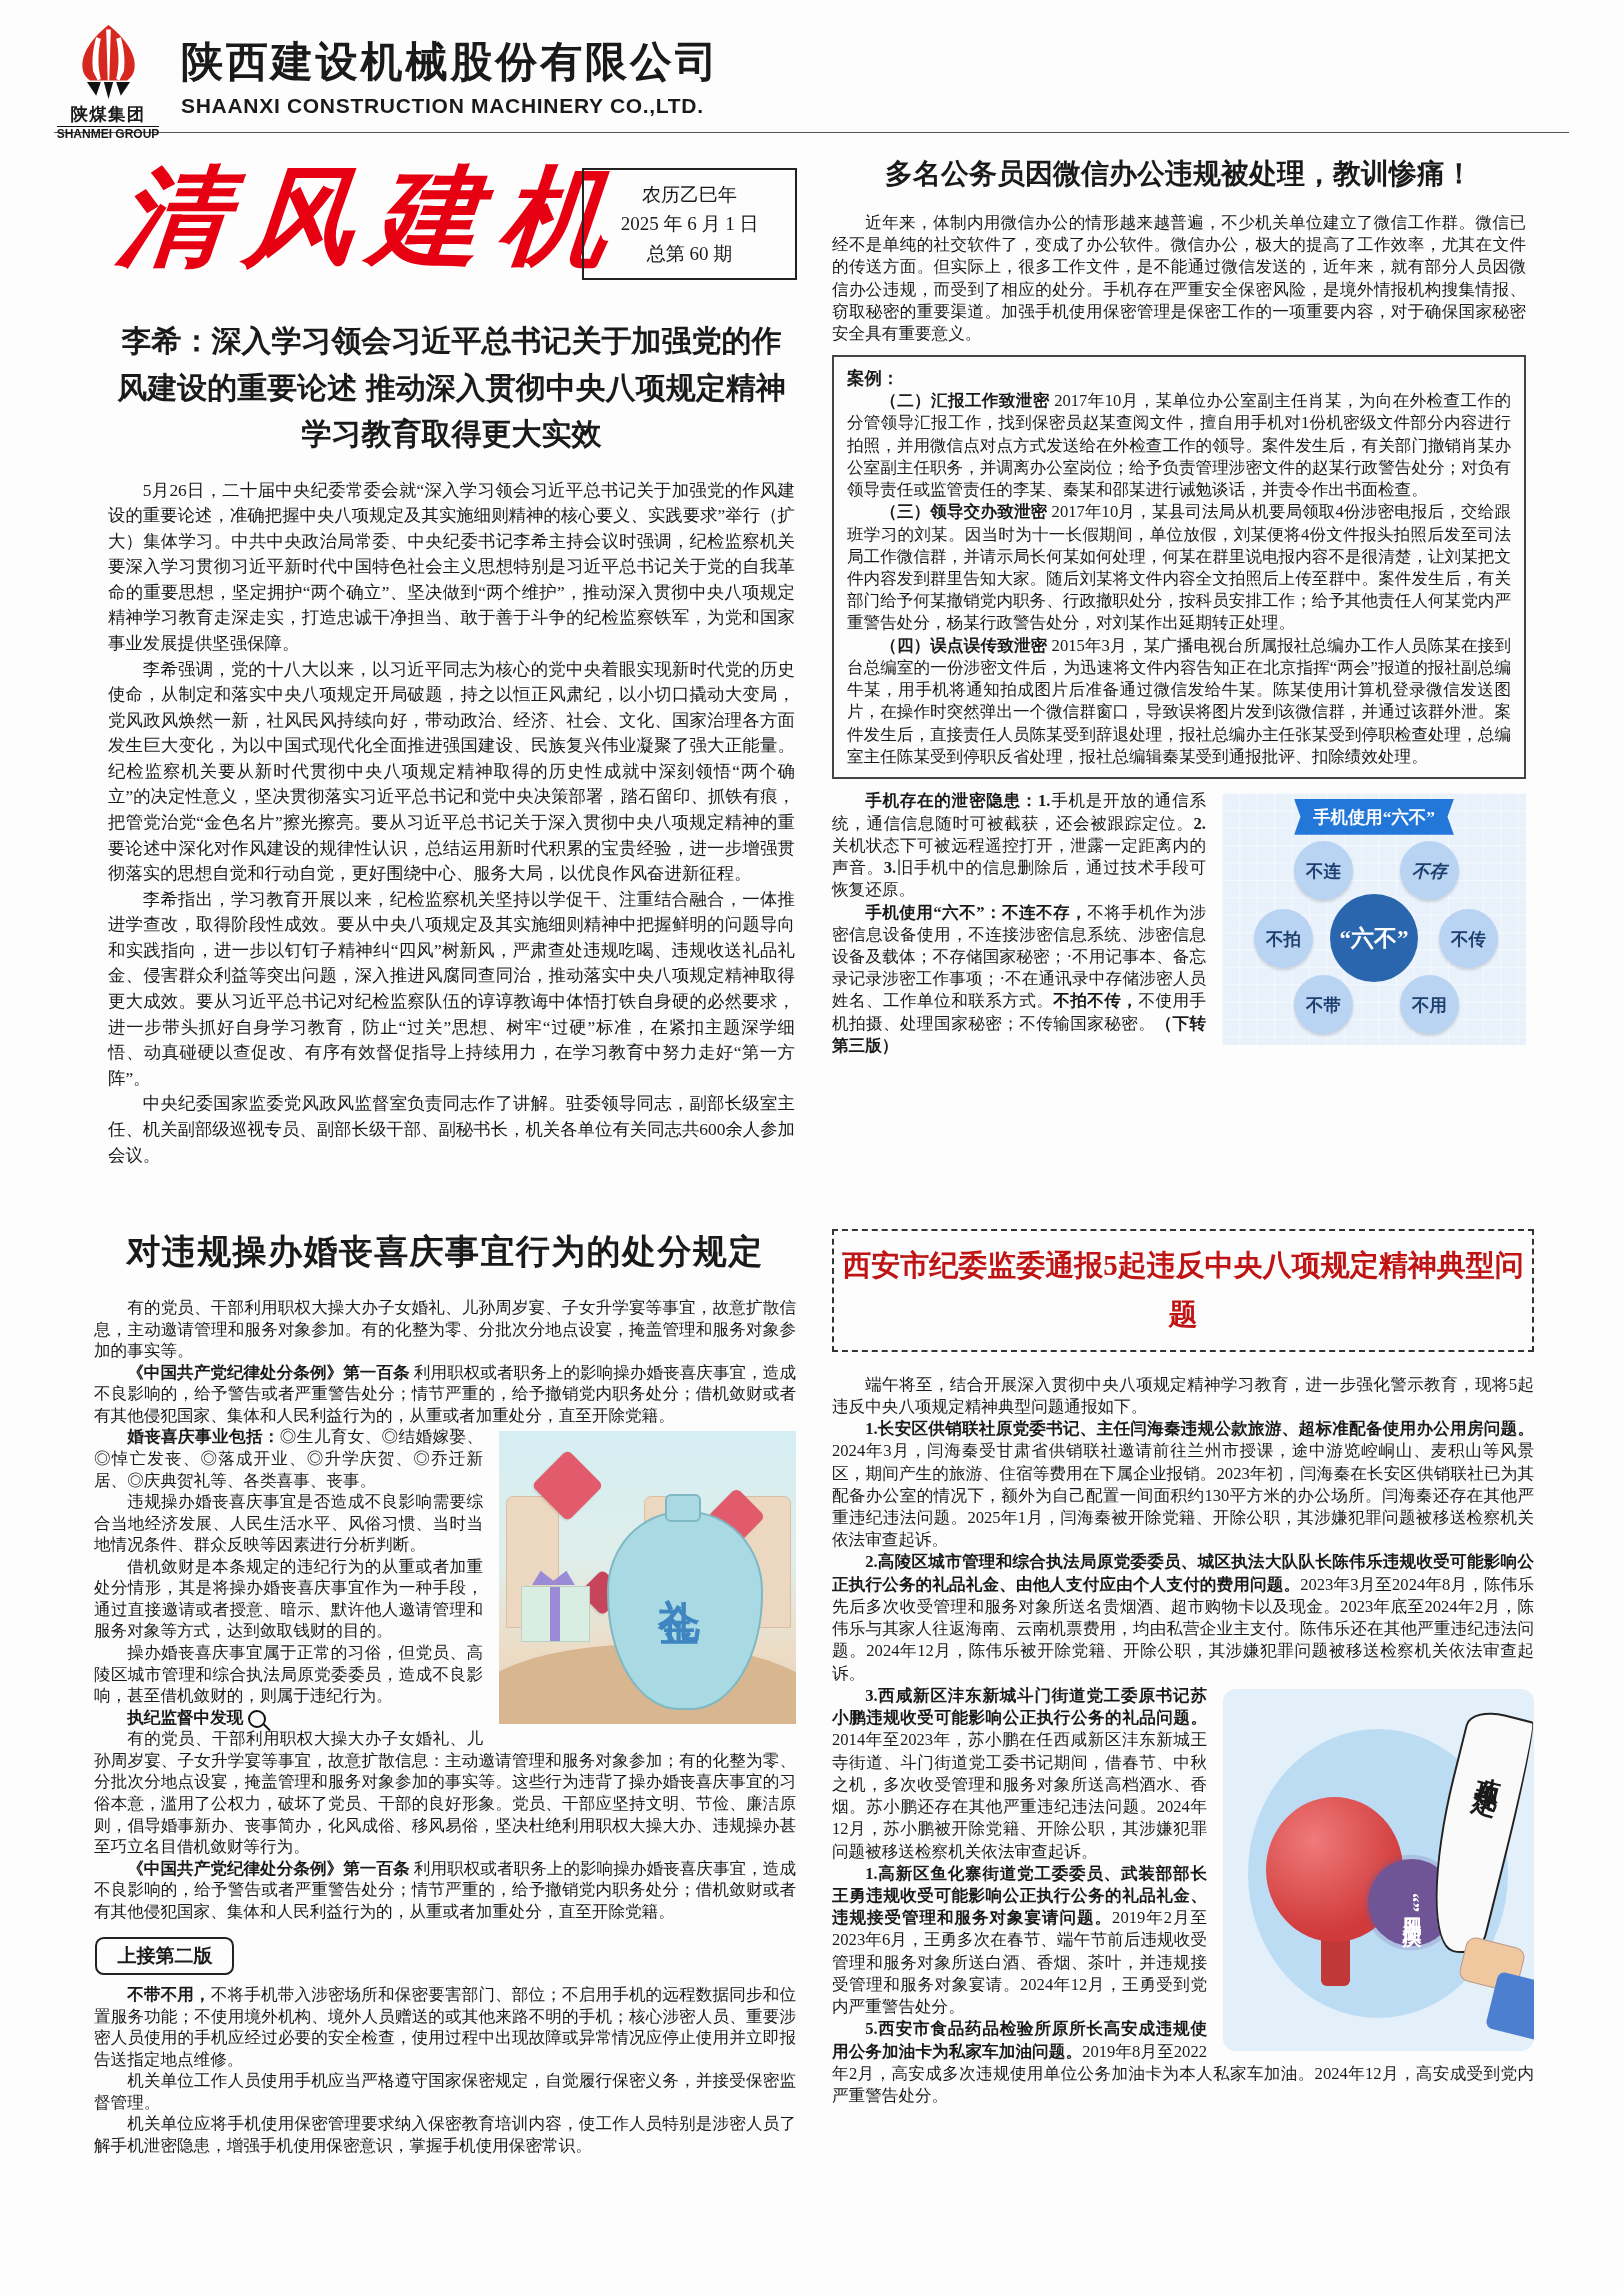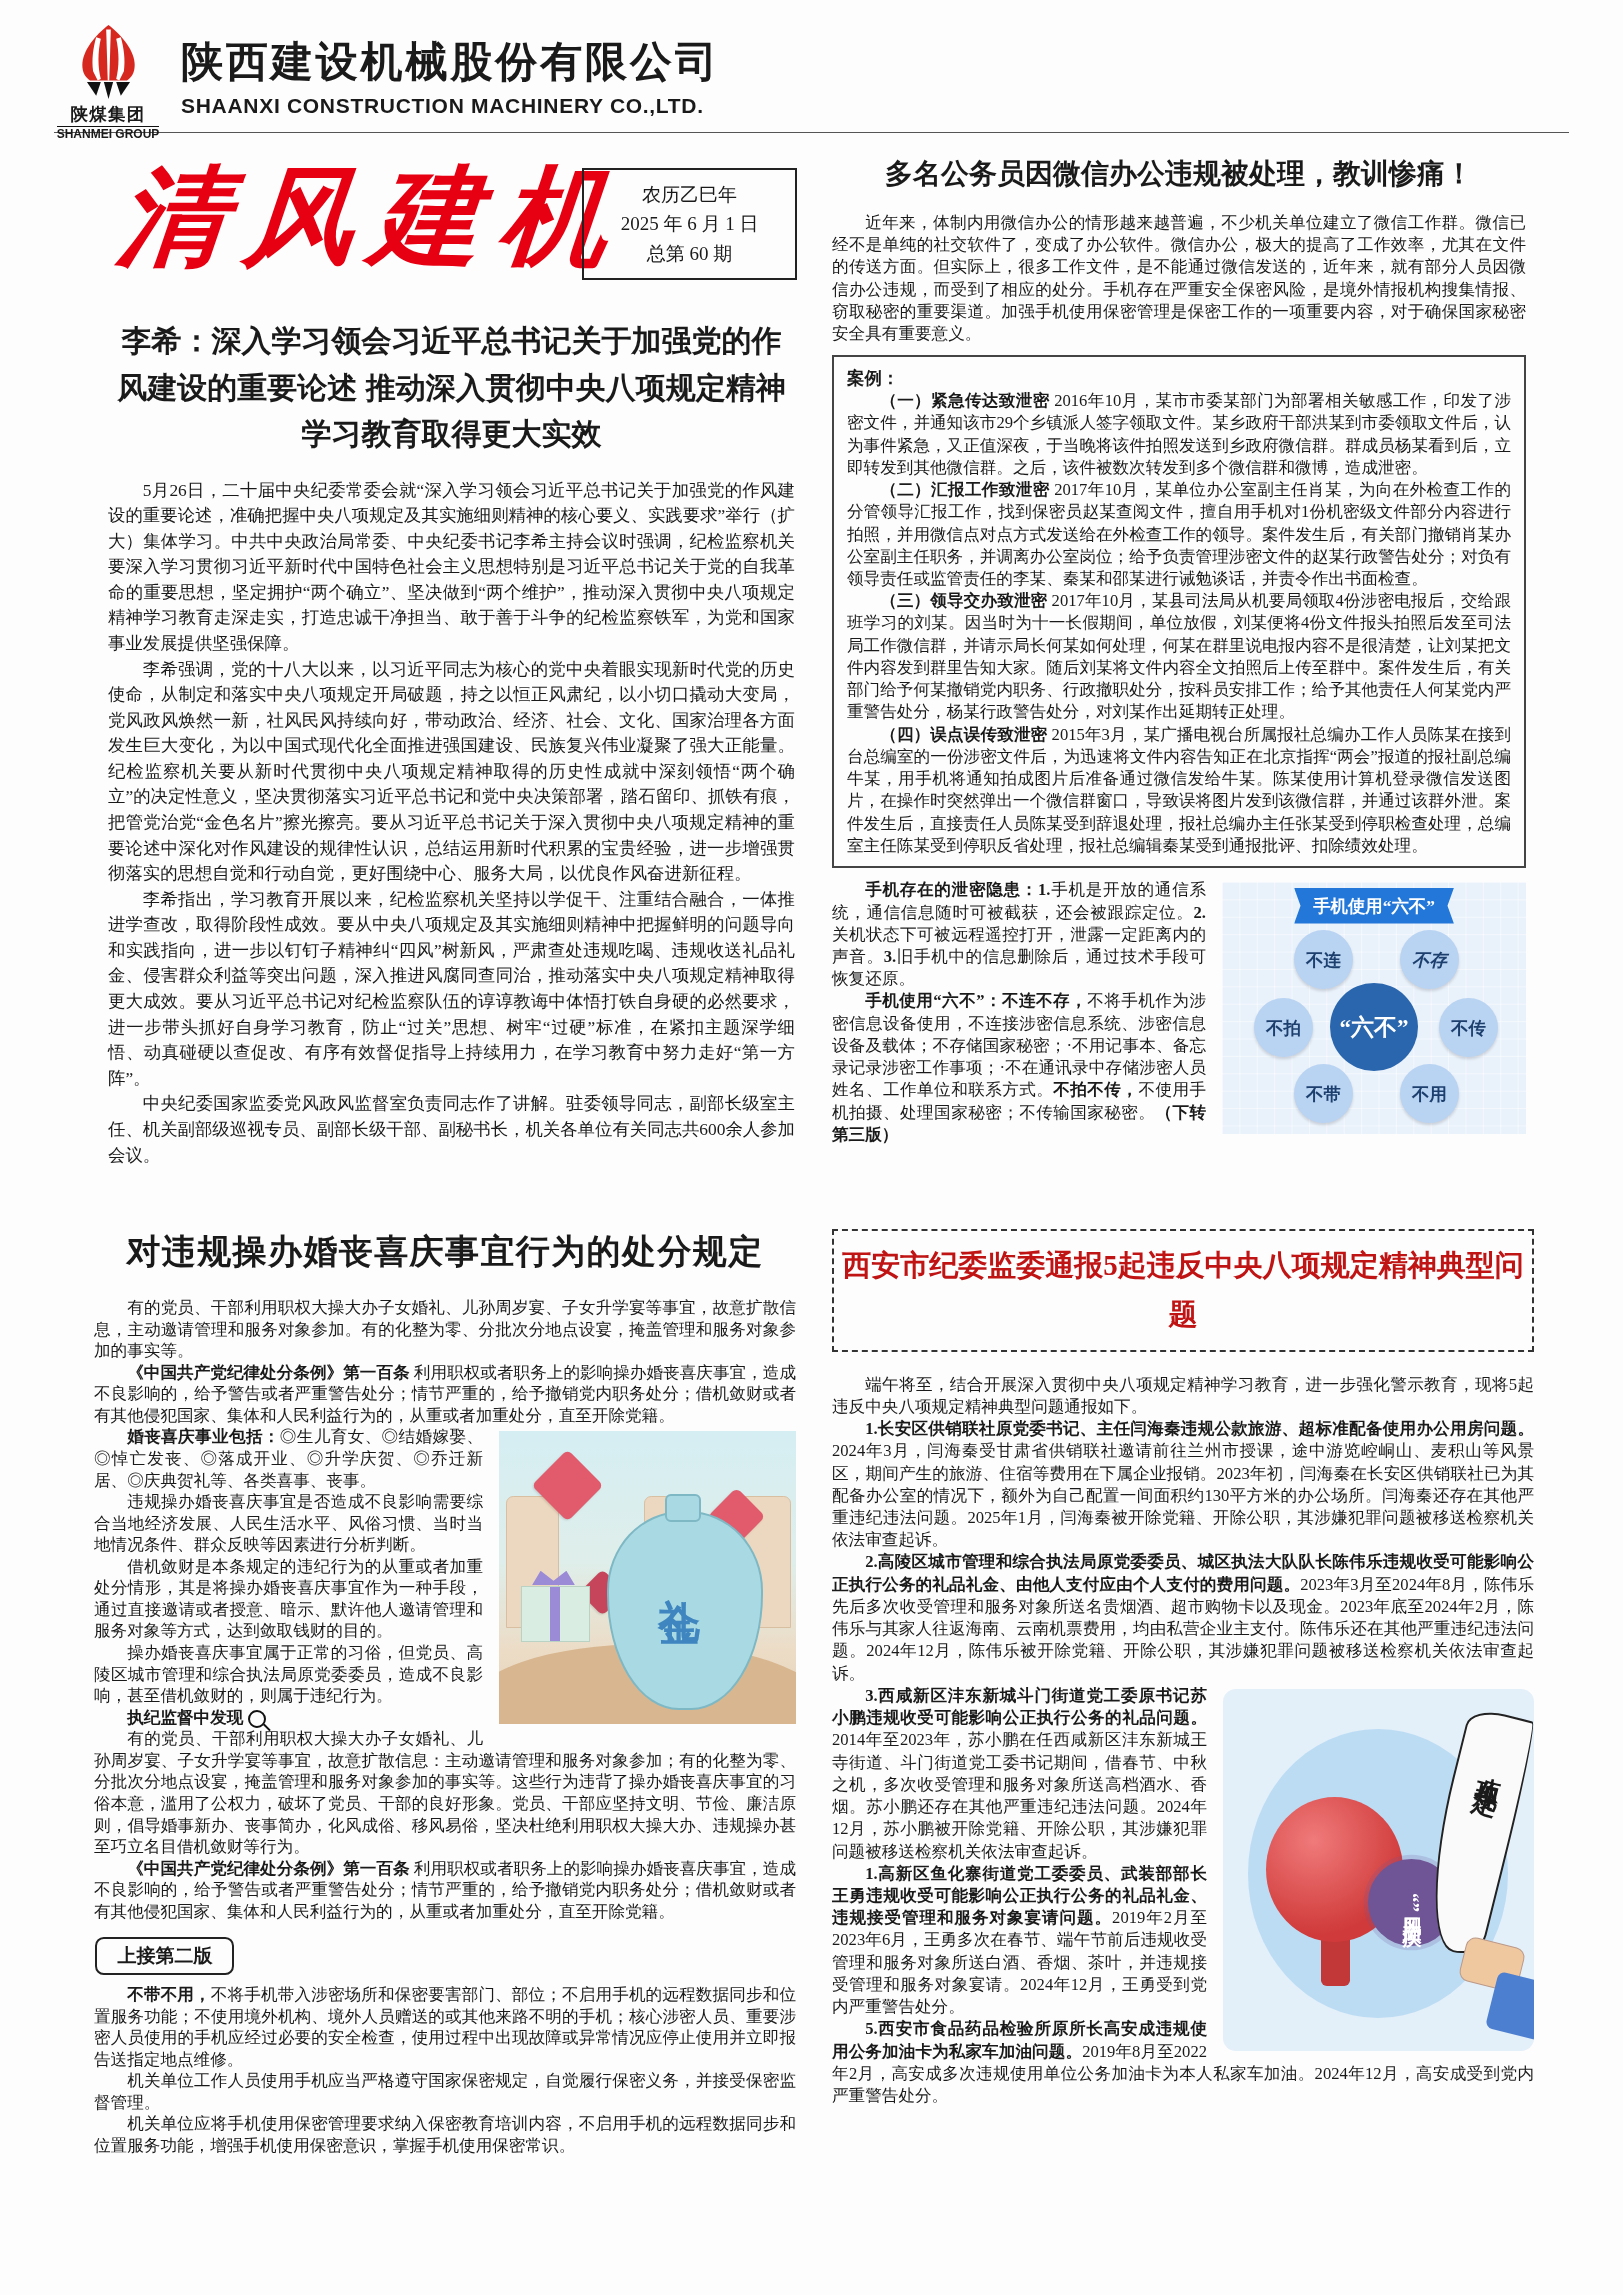--- a/index.html
+++ b/index.html
@@ -137,21 +137,20 @@
   </div>
 
   <div class="a2">
     <h2 class="a2-title">多名公务员因微信办公违规被处理，教训惨痛！</h2>
     <div>
         <p class="para"><span>近年来，体制内用微信办公的情形越来越普遍，不少机关单位建立了微信工作群。微信已经不是单纯的社交软件了，变成了办公软件。微信办公，极大的提高了工作效率，尤其在文件的传送方面。但实际上，很多工作文件，是不能通过微信发送的，近年来，就有部分人员因微信办公违规，而受到了相应的处分。手机存在严重安全保密风险，是境外情报机构搜集情报、窃取秘密的重要渠道。加强手机使用保密管理是保密工作的一项重要内容，对于确保国家秘密安全具有重要意义。</span></p>
       </div>
     <div class="casebox">
       <p class="case-label">案例：</p>
       <div>
-          <p class="para"><span class="rb">（一）紧急传达致泄密 </span><span>2016年10月，某市市委某部门为部署相关敏感工作，印发了涉密文件，并通知该市29个乡镇派人签字领取文件。某乡政府干部洪某到市委领取文件后，认为事件紧急，又正值深夜，于当晚将该件拍照发送到乡政府微信群。群成员杨某看到后，立即转发到其他微信群。之后，该件被数次转发到多个微信群和微博，造成泄密。</span></p>
           <p class="para"><span class="rb">（二）汇报工作致泄密 </span><span>2017年10月，某单位办公室副主任肖某，为向在外检查工作的分管领导汇报工作，找到保密员赵某查阅文件，擅自用手机对1份机密级文件部分内容进行拍照，并用微信点对点方式发送给在外检查工作的领导。案件发生后，有关部门撤销肖某办公室副主任职务，并调离办公室岗位；给予负责管理涉密文件的赵某行政警告处分；对负有领导责任或监管责任的李某、秦某和邵某进行诫勉谈话，并责令作出书面检查。</span></p>
           <p class="para"><span class="rb">（三）领导交办致泄密 </span><span>2017年10月，某县司法局从机要局领取4份涉密电报后，交给跟班学习的刘某。因当时为十一长假期间，单位放假，刘某便将4份文件报头拍照后发至司法局工作微信群，并请示局长何某如何处理，何某在群里说电报内容不是很清楚，让刘某把文件内容发到群里告知大家。随后刘某将文件内容全文拍照后上传至群中。案件发生后，有关部门给予何某撤销党内职务、行政撤职处分，按科员安排工作；给予其他责任人何某党内严重警告处分，杨某行政警告处分，对刘某作出延期转正处理。</span></p>
           <p class="para"><span class="rb">（四）误点误传致泄密 </span><span>2015年3月，某广播电视台所属报社总编办工作人员陈某在接到台总编室的一份涉密文件后，为迅速将文件内容告知正在北京指挥“两会”报道的报社副总编牛某，用手机将通知拍成图片后准备通过微信发给牛某。陈某使用计算机登录微信发送图片，在操作时突然弹出一个微信群窗口，导致误将图片发到该微信群，并通过该群外泄。案件发生后，直接责任人员陈某受到辞退处理，报社总编办主任张某受到停职检查处理，总编室主任陈某受到停职反省处理，报社总编辑秦某受到通报批评、扣除绩效处理。</span></p>
         </div>
     </div>
     <div class="fig-liubu">
       <div class="liubu-banner">手机使用“六不”</div>
       <div class="liubu-center">“六不”</div>
       <div class="liubu-sat s0">不连</div>
       <div class="liubu-sat s1">不存</div>
@@ -192,21 +191,21 @@
         <p class="para"><span>借机敛财是本条规定的违纪行为的从重或者加重处分情形，其是将操办婚丧喜庆事宜作为一种手段，通过直接邀请或者授意、暗示、默许他人邀请管理和服务对象等方式，达到敛取钱财的目的。</span></p>
         <p class="para"><span>操办婚丧喜庆事宜属于正常的习俗，但党员、高陵区城市管理和综合执法局原党委委员，造成不良影响，甚至借机敛财的，则属于违纪行为。</span></p>
         <p class="para"><span class="rb">执纪监督中发现</span><span class="mag"></span></p>
         <p class="para"><span>有的党员、干部利用职权大操大办子女婚礼、儿孙周岁宴、子女升学宴等事宜，故意扩散信息：主动邀请管理和服务对象参加；有的化整为零、分批次分地点设宴，掩盖管理和服务对象参加的事实等。这些行为违背了操办婚丧喜庆事宜的习俗本意，滥用了公权力，破坏了党员、干部的良好形象。党员、干部应坚持文明、节俭、廉洁原则，倡导婚事新办、丧事简办，化风成俗、移风易俗，坚决杜绝利用职权大操大办、违规操办甚至巧立名目借机敛财等行为。</span></p>
         <p class="para"><span class="rb">《中国共产党纪律处分条例》第一百条 </span><span>利用职权或者职务上的影响操办婚丧喜庆事宜，造成不良影响的，给予警告或者严重警告处分；情节严重的，给予撤销党内职务处分；借机敛财或者有其他侵犯国家、集体和人民利益行为的，从重或者加重处分，直至开除党籍。</span></p>
       </div>
     <div class="continue-box">上接第二版</div>
     <div>
         <p class="para"><span class="rb">不带不用，</span><span>不将手机带入涉密场所和保密要害部门、部位；不启用手机的远程数据同步和位置服务功能；不使用境外机构、境外人员赠送的或其他来路不明的手机；核心涉密人员、重要涉密人员使用的手机应经过必要的安全检查，使用过程中出现故障或异常情况应停止使用并立即报告送指定地点维修。</span></p>
         <p class="para"><span>机关单位工作人员使用手机应当严格遵守国家保密规定，自觉履行保密义务，并接受保密监督管理。</span></p>
-        <p class="para"><span>机关单位应将手机使用保密管理要求纳入保密教育培训内容，不启用手机的远程数据同步和位置服务功能，增强手机使用保密意识，掌握手机使用保密常识。</span></p>
+        <p class="para"><span>机关单位应将手机使用保密管理要求纳入保密教育培训内容，使工作人员特别是涉密人员了解手机泄密隐患，增强手机使用保密意识，掌握手机使用保密常识。</span></p>
       </div>
   </div>
 
   <div class="a4">
     <div class="a4-titlebox">
       <div class="a4-title">西安市纪委监委通报5起违反中央八项规定精神典型问题</div>
     </div>
     <div>
         <p class="para"><span>端午将至，结合开展深入贯彻中央八项规定精神学习教育，进一步强化警示教育，现将5起违反中央八项规定精神典型问题通报如下。</span></p>
         <p class="para"><span class="rb">1.长安区供销联社原党委书记、主任闫海秦违规公款旅游、超标准配备使用办公用房问题。</span><span>2024年3月，闫海秦受甘肃省供销联社邀请前往兰州市授课，途中游览崆峒山、麦积山等风景区，期间产生的旅游、住宿等费用在下属企业报销。2023年初，闫海秦在长安区供销联社已为其配备办公室的情况下，额外为自己配置一间面积约130平方米的办公场所。闫海秦还存在其他严重违纪违法问题。2025年1月，闫海秦被开除党籍、开除公职，其涉嫌犯罪问题被移送检察机关依法审查起诉。</span></p>

